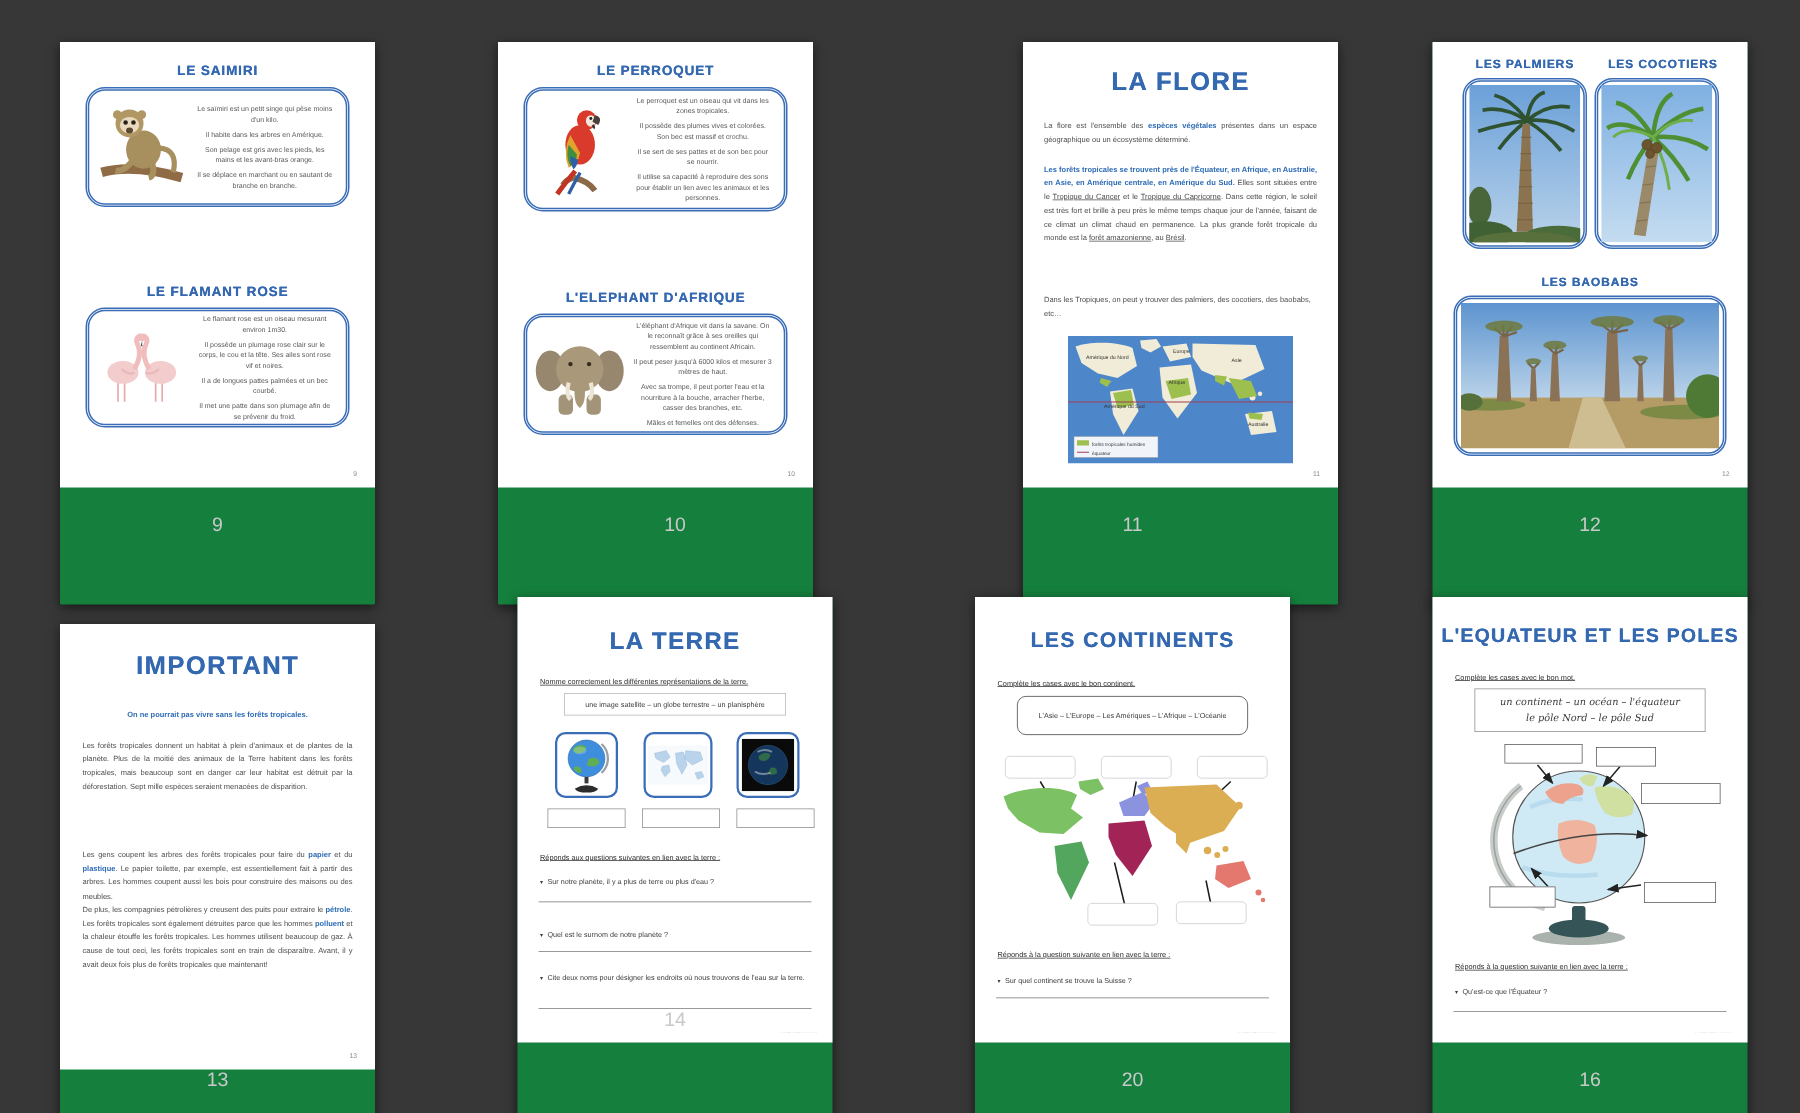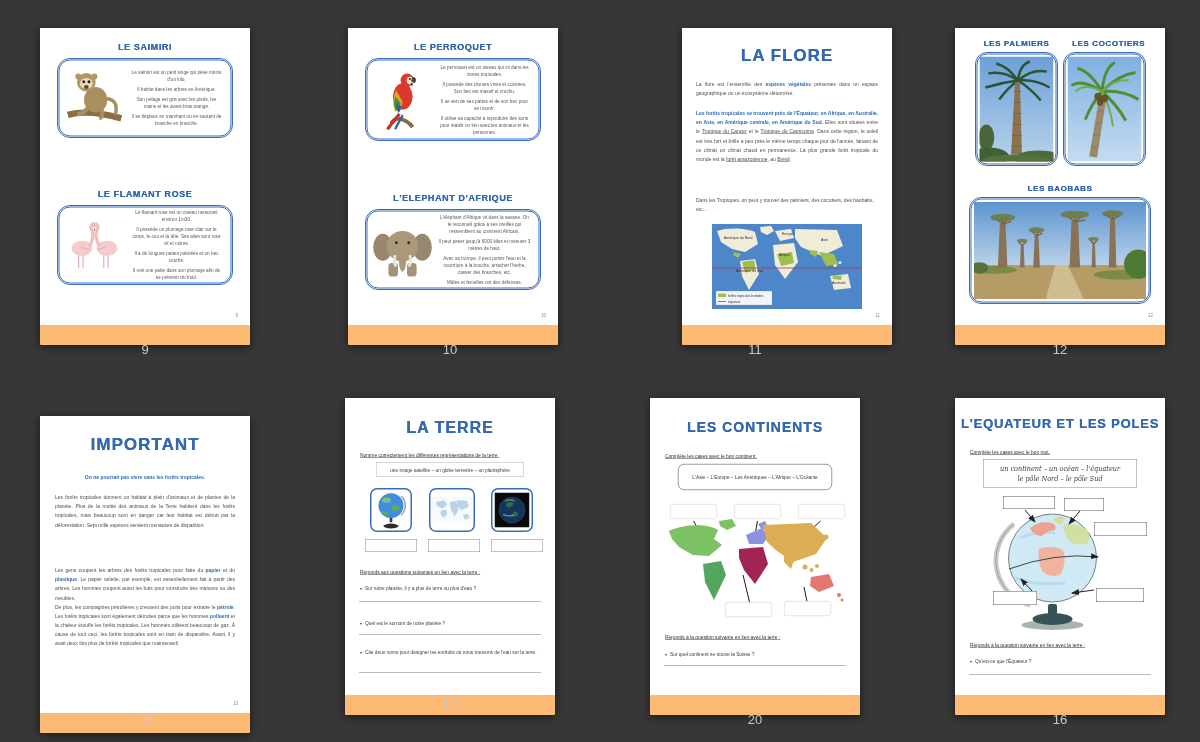--- a/index.html
+++ b/index.html
@@ -1,19 +1,19 @@
 <!DOCTYPE html>
 <html><head>
 <meta charset="utf-8">
 <style>
   *{margin:0;padding:0;box-sizing:border-box}
   html,body{width:1200px;height:742px}
   body{background:#373737;font-family:"Liberation Sans",sans-serif;position:relative;overflow:hidden}
   .abs{position:absolute}
-  .pw{position:absolute;width:210px;height:317px;background:#fdba74;box-shadow:0 2px 8px rgba(0,0,0,.55);border-radius:1px}
+  .pw{position:absolute;width:210px;height:375px;background:#15803d;box-shadow:0 2px 8px rgba(0,0,0,.55);border-radius:1px}
   .pg{position:relative;width:420px;height:594px;background:#fff;transform:scale(.5);transform-origin:0 0;overflow:hidden}
   .tlabel{position:absolute;width:210px;text-align:center;color:#c9c9c9;font-size:13px}
   .btitle{position:absolute;width:100%;text-align:center;color:#3468b0;font-weight:bold;letter-spacing:1.2px;text-shadow:.4px 0 currentColor}
   .acard{position:absolute;border:5px double #3a6db8;border-radius:26px;background:#fff;display:flex;align-items:center;overflow:hidden}
   .photo{flex:0 0 140px;display:flex;align-items:center;justify-content:center}
   .atext{flex:1;padding:8px 16px 8px 2px;font-size:9.4px;line-height:1.5;color:#5a5a5a;text-align:center}
   .atext p{margin:6px 0}
   .pnum{position:absolute;right:24px;bottom:14px;font-size:9px;color:#8a8a8a}
   .bb{color:#2e6cb5;font-weight:bold}
   .ul{text-decoration:underline}
@@ -82,21 +82,21 @@
       <p>Le flamant rose est un oiseau mesurant environ 1m30.</p>
       <p>Il possède un plumage rose clair sur le corps, le cou et la tête. Ses ailes sont rose vif et noires.</p>
       <p>Il a de longues pattes palmées et un bec courbé.</p>
       <p>Il met une patte dans son plumage afin de se prévenir du froid.</p>
     </div>
   </div>
   <div class="pnum">9</div>
  </div>
 </div>
 
-<div class="pw" style="left:348px;top:28px">
+<div class="pw" style="left:332px;top:28px">
  <div class="pg">
   <div class="btitle" style="top:28px;font-size:18px">LE PERROQUET</div>
   <div class="acard" style="left:34px;top:60px;width:352px;height:166px">
     <div class="photo">
       <svg width="104" height="130" viewBox="0 0 95 115">
         <path d="M40 92 Q58 96 66 108 M40 92 q-9 2 -13 9" stroke="#8a6a48" stroke-width="7" fill="none"></path>
         <path d="M42 84 Q30 98 20 112" stroke="#c23524" stroke-width="6" fill="none"></path>
         <path d="M48 86 Q40 100 34 112" stroke="#2f5fa7" stroke-width="4" fill="none"></path>
         <ellipse cx="48" cy="52" rx="18" ry="24" fill="#d93a2b"></ellipse>
         <path d="M36 40 Q26 60 34 80 Q46 74 48 62 Z" fill="#e0a32e"></path>
@@ -470,15 +470,15 @@
   <div class="wline" style="left:28px;right:28px;top:552px"></div>
   <div class="credit">····–···–··········</div>
  </div>
 </div>
 
 <div class="tlabel" style="left:40px;top:342px">9</div>
 <div class="tlabel" style="left:345px;top:342px">10</div>
 <div class="tlabel" style="left:650px;top:342px">11</div>
 <div class="tlabel" style="left:955px;top:342px">12</div>
 <div class="tlabel" style="left:40px;top:712px">13</div>
-<div class="tlabel" style="left:345px;top:696px">14</div>
+<div class="tlabel" style="left:345px;top:672px">14</div>
 <div class="tlabel" style="left:650px;top:712px">20</div>
 <div class="tlabel" style="left:955px;top:712px">16</div>
 
 </body></html>

